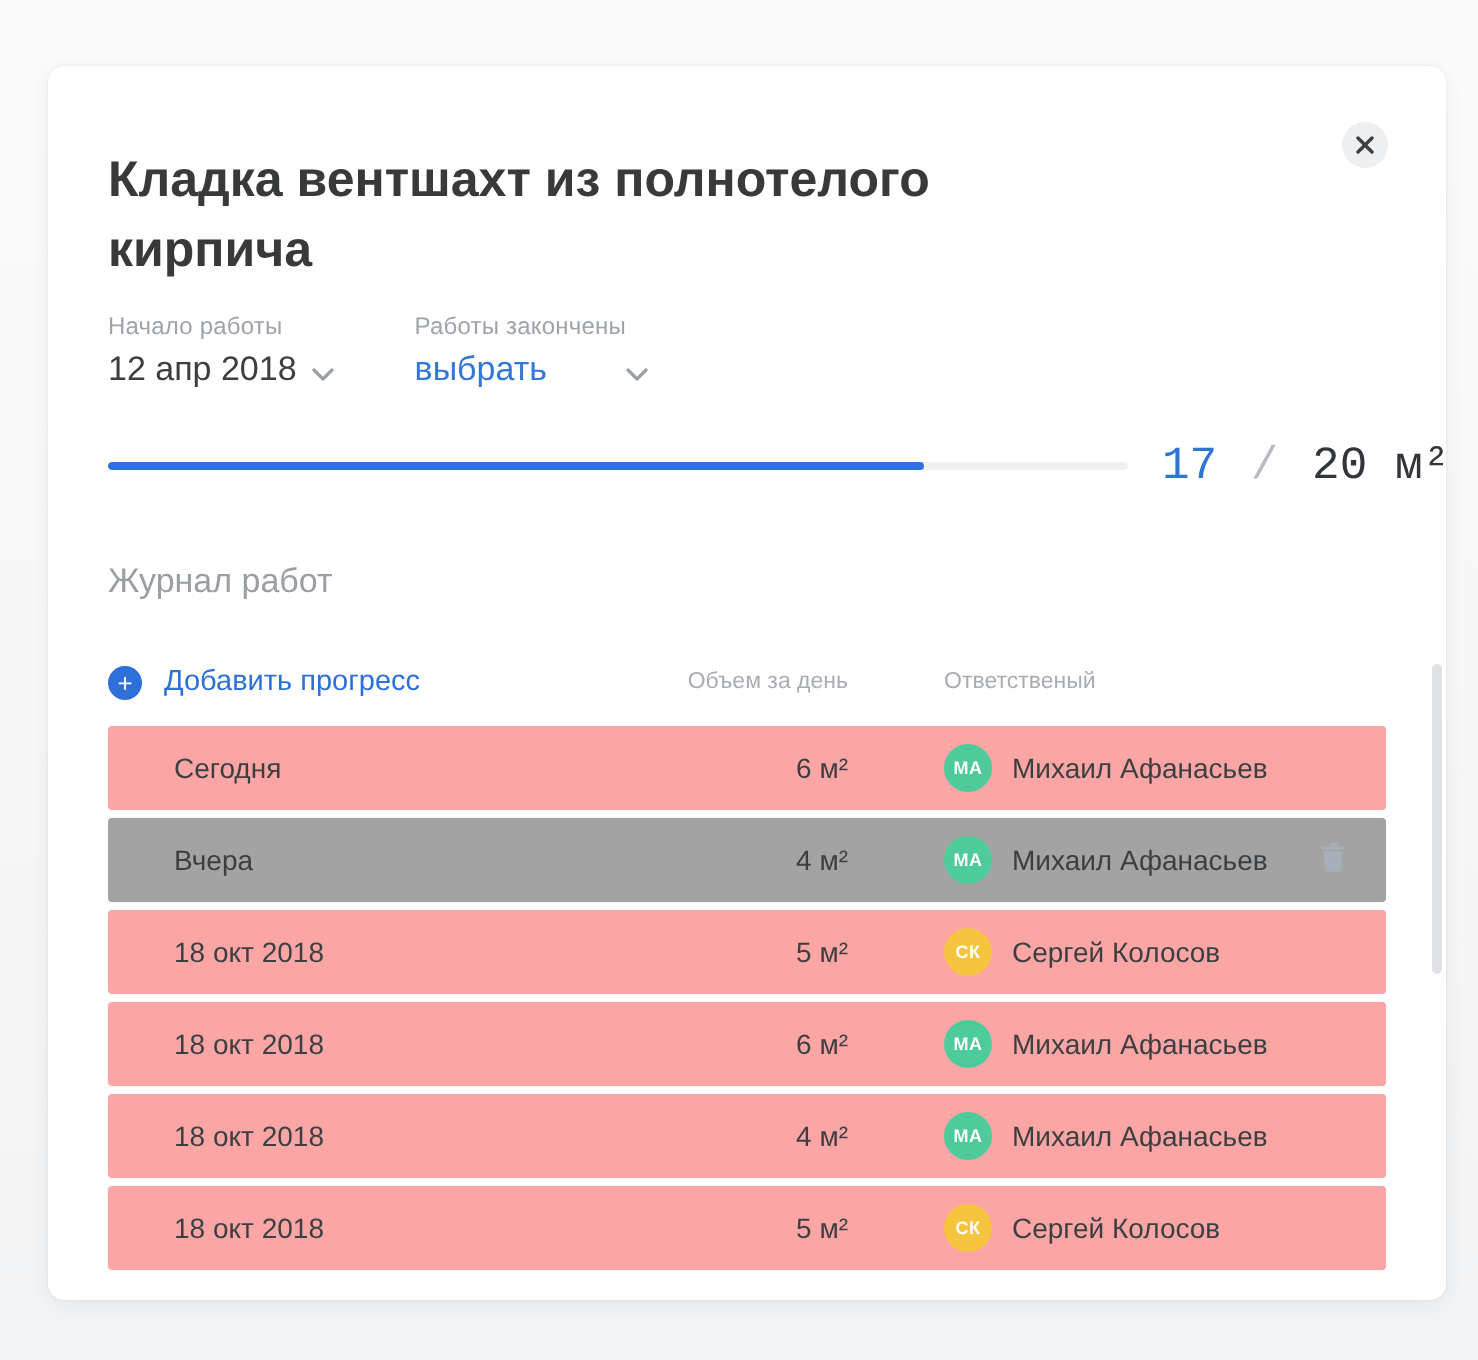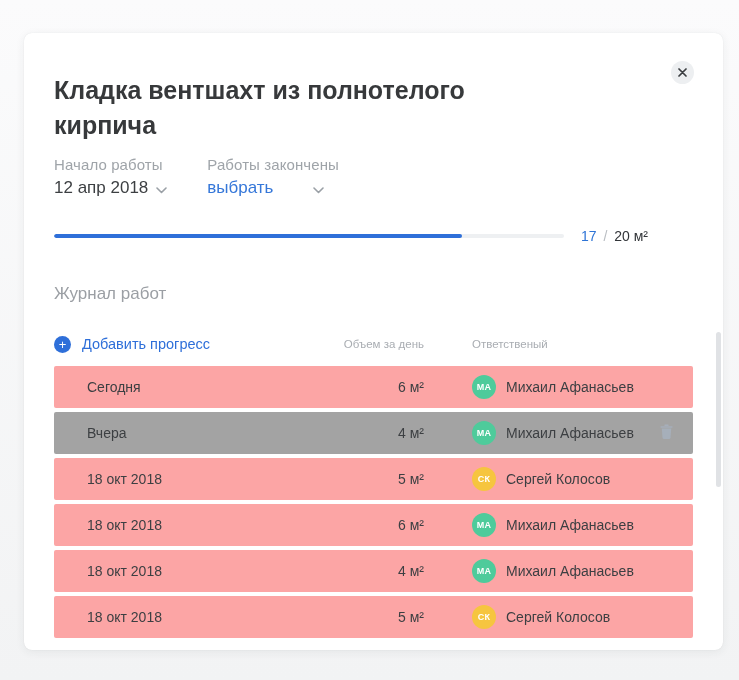--- a/index.html
+++ b/index.html
@@ -38,21 +38,21 @@
     line-height: 35px;
     font-weight: 700;
     color: #37393b;
   }
   .fields {
     display: flex;
     margin: 13px 30px 0;
   }
   .field { margin-right: 40px; cursor: pointer; }
   .field-label {
-    font-size: 15px;
+    font-size: 12px;
     color: #9fa4a9;
     letter-spacing: 0.1px;
   }
   .field-value {
     margin-top: 4px;
     font-size: 17px;
     color: #3c3f42;
     display: flex; align-items: center; gap: 8px;
   }
   .field-value.link { color: #3577d9; gap: 40px; }
@@ -69,22 +69,23 @@
     background: #eef0f2;
     overflow: hidden;
   }
   .progress-fill {
     height: 100%;
     border-radius: 2px;
     background: #2e6fd9;
   }
   .progress-text {
     margin-left: 17px;
-    font-size: 14px;
+    font-size: 23px;
     white-space: nowrap;
+    font-family: Liberation Mono, monospace;
   }
   .progress-current { color: #2e74d6; }
   .progress-sep { color: #b9bdc2; padding: 0 3px; }
   .progress-total { color: #323539; font-weight: 400; }
   .journal-heading {
     margin: 35px 30px 0;
     font-size: 17px;
     color: #9b9fa4;
   }
   .journal-header {

